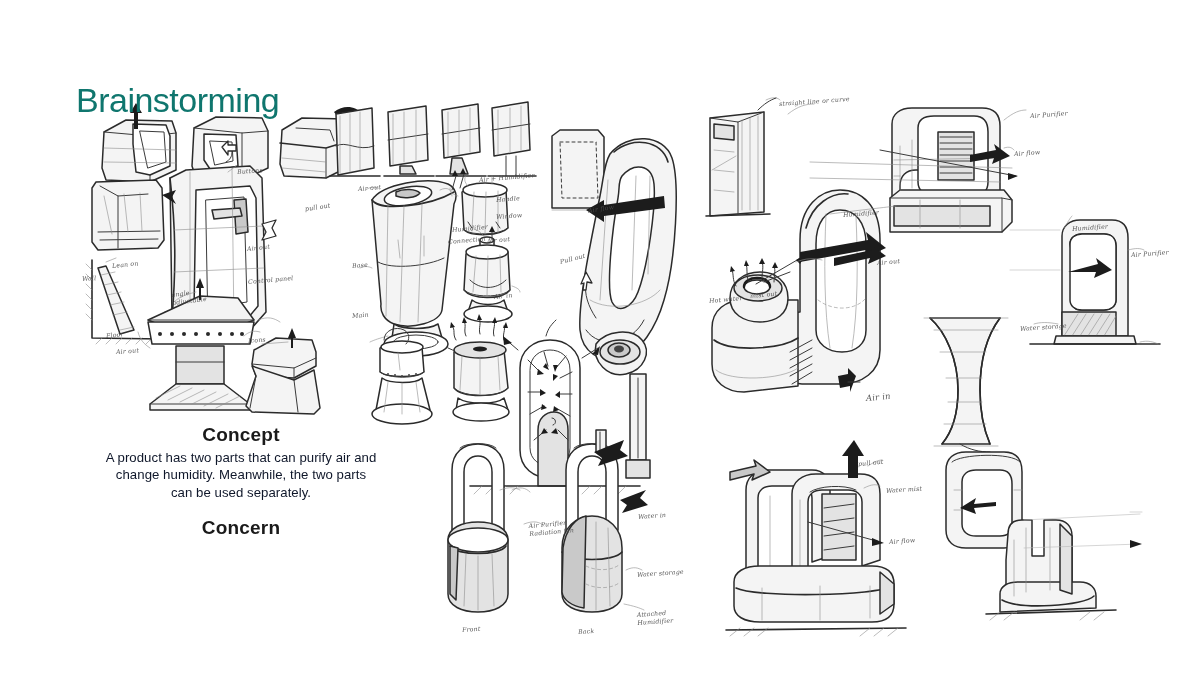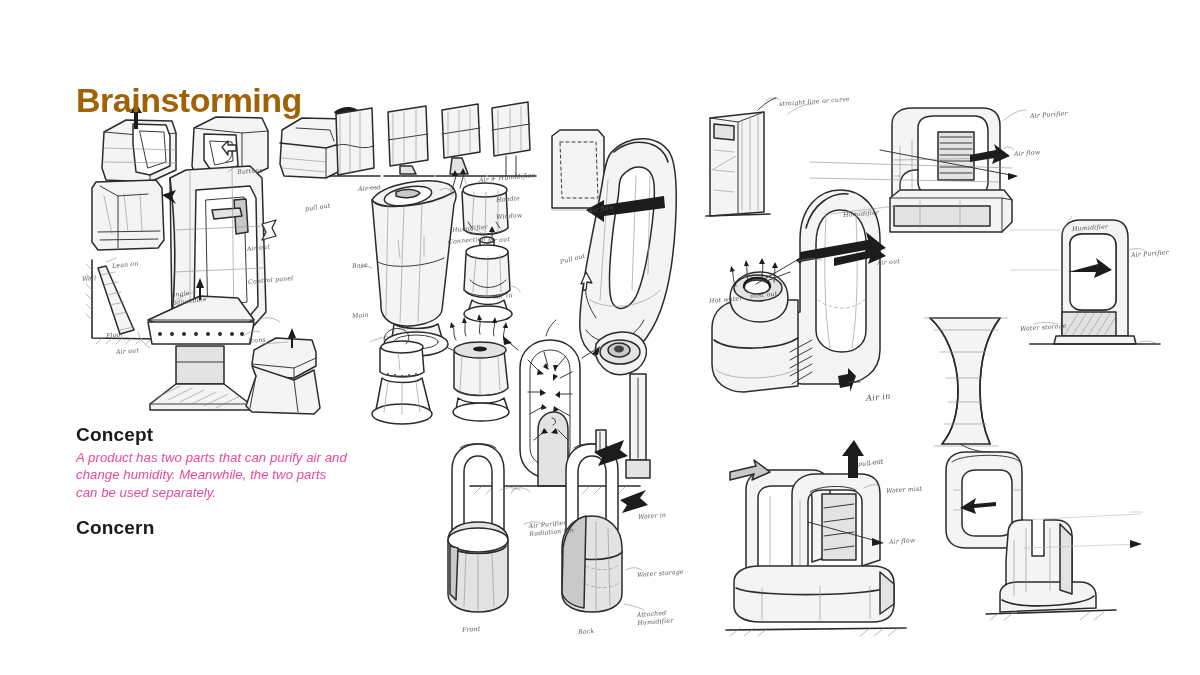--- a/index.html
+++ b/index.html
@@ -9,33 +9,33 @@
     background:#ffffff;
     font-family:"Liberation Sans", sans-serif;
     overflow:hidden;
     position:relative;
   }
   #page { position:relative; width:1200px; height:675px; background:#fff; }
 
   
   #page-title {
     position:absolute; left:76px; top:60px;
-    font-size:34px; font-weight:bold; letter-spacing:-0.5px;
-    color:#a16207; line-height:1.0;
+    font-size:34px; font-weight:normal; letter-spacing:-0.5px;
+    color:#0f766e; line-height:1.0;
   }
 
   
-  .text-block { position:absolute; left:76px; width:330px; }
+  .text-block { position:absolute; left:76px; width:330px;text-align:center; }
   .block-heading {
     font-size:19px; font-weight:bold; color:#1a1a1a;
     letter-spacing:0.2px; margin:0 0 3px 0; line-height:1.15;
   }
   .block-body {
-    font-size:13.2px; color:#ec4899; line-height:1.33;
-    letter-spacing:0.05px; white-space:pre-line; margin:0;font-style:italic;
+    font-size:13.2px; color:#0f172a; line-height:1.33;
+    letter-spacing:0.05px; white-space:pre-line; margin:0;
   }
   #concept-block { top:424px; }
   #concern-block { top:517px; }
 
   
   #sketch-layer {
     position:absolute; left:0; top:0; width:1200px; height:675px;
     pointer-events:none;
   }
   #sketch-layer svg { display:block; }

